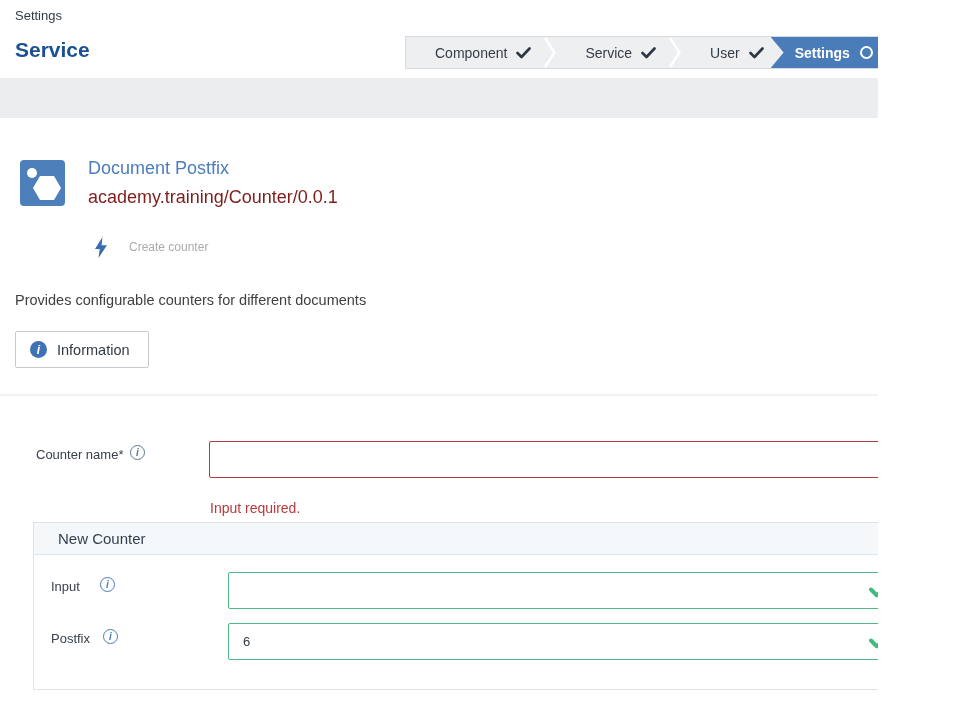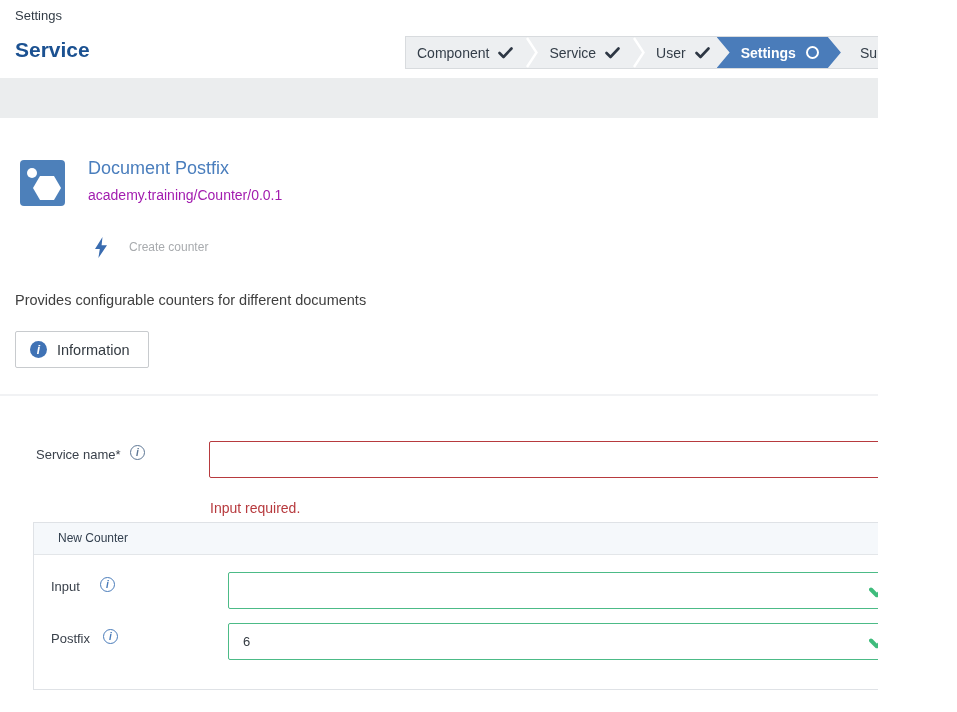--- a/index.html
+++ b/index.html
@@ -7,41 +7,41 @@
   #stage { position:relative; width:878px; height:712px; overflow:hidden; background:#fff; }
 
   
   .breadcrumb { position:absolute; left:15px; top:8px; font-size:13px; color:#333c46; }
   .page-title { position:absolute; left:15px; top:38px; font-size:21px; font-weight:bold; color:#1b5191; }
 
   
   .stepper { position:absolute; left:405px; top:36px; height:33px; display:flex; align-items:stretch;
              background:#edeff1; border:1px solid #d8dbde; }
   .step { display:flex; align-items:center; font-size:14px; color:#333d48; white-space:nowrap; }
-  .step-done   { padding:0 13px 0 11px; }
+  .step-done   { padding:0 13px 0 29px; }
   .step .check { margin-left:9px; display:flex; align-items:center; }
   .sep { display:flex; align-items:center; }
   .step-active { background:#4a7cba; color:#fff; font-weight:bold; padding:0 22px 0 24px;
                  margin-left:-6px; clip-path:polygon(0 0, calc(100% - 13px) 0, 100% 50%, calc(100% - 13px) 100%, 0 100%, 13px 50%); }
   .step-active .ring { width:13px; height:13px; border:2px solid #fff; border-radius:50%; margin-left:10px; display:inline-block; }
   .step-pending { padding:0 16px 0 19px; }
 
   .close-btn { position:absolute; left:914px; top:41px; width:24px; height:24px; cursor:pointer;
                display:flex; align-items:center; justify-content:center; background:none; border:none; }
 
   
   .toolbar-strip { position:absolute; left:0; top:78px; width:957px; height:40px; background:#ebedee; }
 
   
   .app-icon { position:absolute; left:20px; top:160px; width:45px; height:46px; background:#4d80ba; border-radius:4px; }
   .app-icon .dot { position:absolute; left:7px; top:8px; width:10px; height:10px; background:#fff; border-radius:50%; }
   .app-icon .hex { position:absolute; left:13px; top:16px; width:28px; height:24px; background:#fff;
                    clip-path:polygon(0 50%, 25% 0, 75% 0, 100% 50%, 75% 100%, 25% 100%); }
   .app-name { position:absolute; left:88px; top:158px; font-size:18px; color:#4a7ebd; }
-  .app-id   { position:absolute; left:88px; top:187px; font-size:14px; color:#a21caf; }
+  .app-id   { position:absolute; left:88px; top:187px; font-size:18px; color:#7f1d1d; }
   .bolt     { position:absolute; left:94px; top:237px; }
   .feature-label { position:absolute; left:129px; top:240px; font-size:12px; color:#a8abae; }
   .app-desc { position:absolute; left:15px; top:292px; font-size:14.5px; color:#404040; }
 
   .info-button { position:absolute; left:15px; top:331px; height:37px; background:#fff;
                  border:1px solid #c8cbce; border-radius:2px; display:flex; align-items:center;
                  padding:0 18px 0 14px; cursor:pointer; font-family:inherit; }
   .info-button .i-filled { width:17px; height:17px; background:#3f72b5; border-radius:50%; color:#fff;
                  font-size:12px; font-weight:bold; display:flex; align-items:center; justify-content:center;
                  margin-right:10px; font-style:italic; }
@@ -62,21 +62,21 @@
   .input-wrap input { width:100%; height:100%; border-radius:2px; font-family:inherit;
                       font-size:13px; color:#333a41; padding:0 30px 0 14px; outline:none; background:#fff; }
   .inp-error input { border:1px solid #b73a3e; }
   .inp-valid input { border:1px solid #4cbb87; }
   .wrap-counter { left:209px; top:441px; width:712px; height:37px; }
   .error-text { position:absolute; left:210px; top:500px; font-size:14px; color:#b73a3e; }
 
   .panel { position:absolute; left:33px; top:522px; width:888px; height:168px;
            border:1px solid #dfe2e6; background:#fff; }
   .panel-header { height:32px; background:#f5f8fb; border-bottom:1px solid #e3e6e9;
-                  font-size:12px; color:#323f4e; line-height:31px; padding-left:24px; }
+                  font-size:15px; color:#323f4e; line-height:31px; padding-left:24px; }
   .lbl-prefix  { left:51px; top:579px; }
   .icon-prefix { position:absolute; left:100px; top:577px; }
   .wrap-prefix { left:228px; top:572px; width:675px; height:37px; }
   .lbl-postfix { left:51px; top:631px; }
   .icon-postfix{ position:absolute; left:103px; top:629px; }
   .wrap-postfix{ left:228px; top:623px; width:675px; height:37px; }
   .valid-check { position:absolute; right:12px; top:50%; transform:translateY(-50%); pointer-events:none; }
 </style>
 </head>
 <body>
@@ -154,21 +154,21 @@
 
   <div class="app-desc">Provides configurable counters for different documents</div>
 
   <button class="info-button">
     <span class="i-filled">i</span>
     <span class="lbl">Information</span>
   </button>
 
   <div class="divider"></div>
 
-  <div class="field-label lbl-counter">Service name*</div>
+  <div class="field-label lbl-counter">Counter name*</div>
   <span class="i-outline i-gray icon-counter">i</span>
   <div class="input-wrap inp-error wrap-counter">
     <input type="text" value="" style="">
   </div>
   <div class="error-text">Input required.</div>
 
   <div class="panel">
     <div class="panel-header">New Counter</div>
   </div>
 

